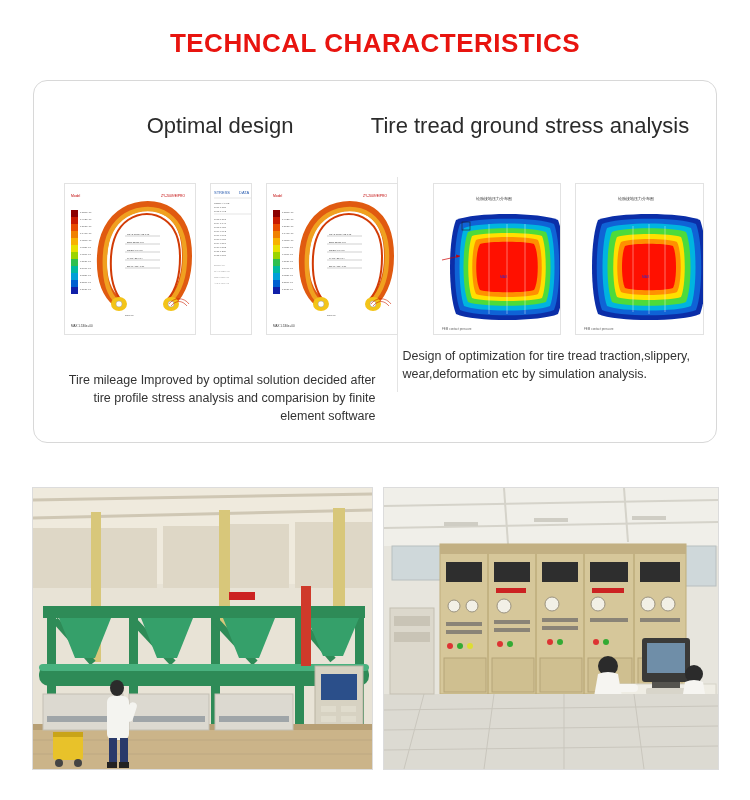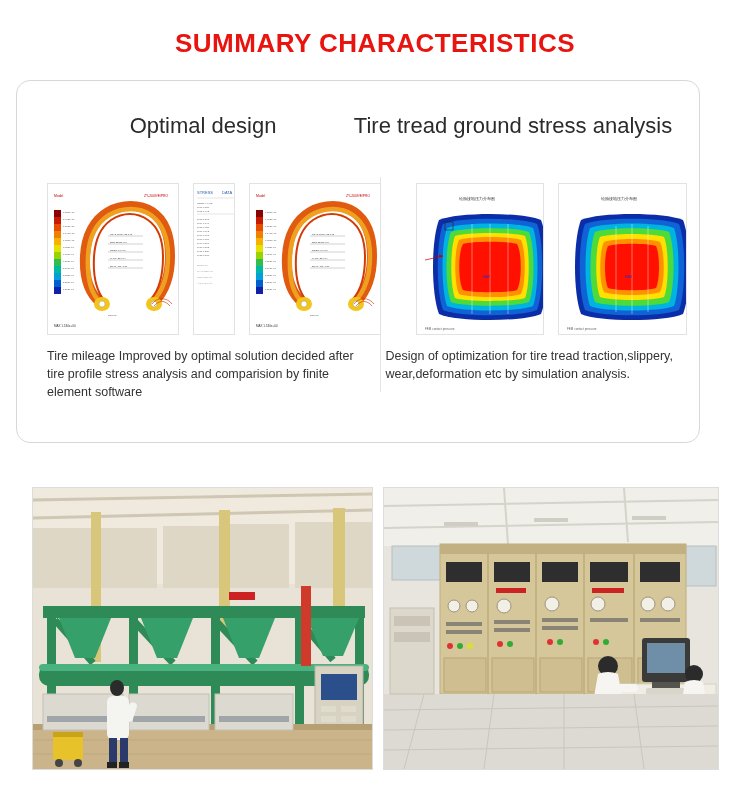--- a/index.html
+++ b/index.html
@@ -29,21 +29,21 @@
     font-size: 26px;
     letter-spacing: 0.5px;
     padding-top: 28px;
     padding-bottom: 14px;
     font-family: "Liberation Sans", sans-serif;
   }
 
   
   .panel {
     position: absolute;
-    left: 16px;
+    left: 33px;
     top: 80px;
     width: 684px;
     height: 363px;
     border: 1px solid #d8d8d8;
     border-radius: 14px;
     background: #ffffff;
     box-sizing: border-box;
   }
 
   .panel-inner {
@@ -97,21 +97,21 @@
     top: 250px;
     width: 650px;
     display: flex;
   }
   .caption {
     font-size: 12.5px;
     line-height: 1.45;
     color: #333333;
     font-family: "Liberation Sans", sans-serif;
   }
-  .caption-left { width: 318px; text-align: left; }
+  .caption-left { width: 318px; text-align: right; margin-top: 24px; }
   .caption-right { width: 318px; margin-left: 27px; text-align: left; }
 
   .vdiv {
     position: absolute;
     left: 347px;
     top: 80px;
     width: 1px;
     height: 215px;
     background: #e4e4e4;
   }
@@ -134,21 +134,21 @@
   .photo-left { width: 340px; height: 281px; }
   .photo-right { width: 335px; height: 281px; }
 
   .photo svg { display: block; }
 </style>
 </head>
 <body>
 
 <div class="page">
 
-  <div class="title">SUMMARY CHARACTERISTICS</div>
+  <div class="title">TECHNCAL CHARACTERISTICS</div>
 
   <div class="panel">
     <div class="panel-inner">
 
       <div class="headings">
         <div class="heading heading-left">Optimal design</div>
         <div class="heading heading-right">Tire tread ground stress analysis</div>
       </div>
 
       <div class="vdiv"></div>

